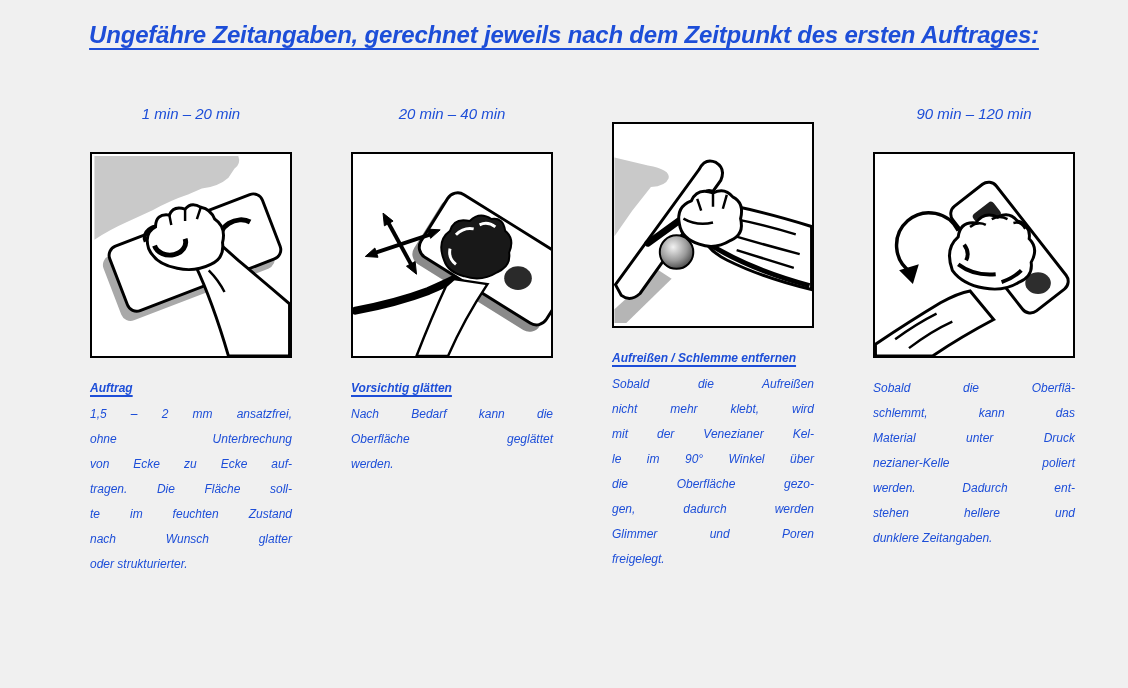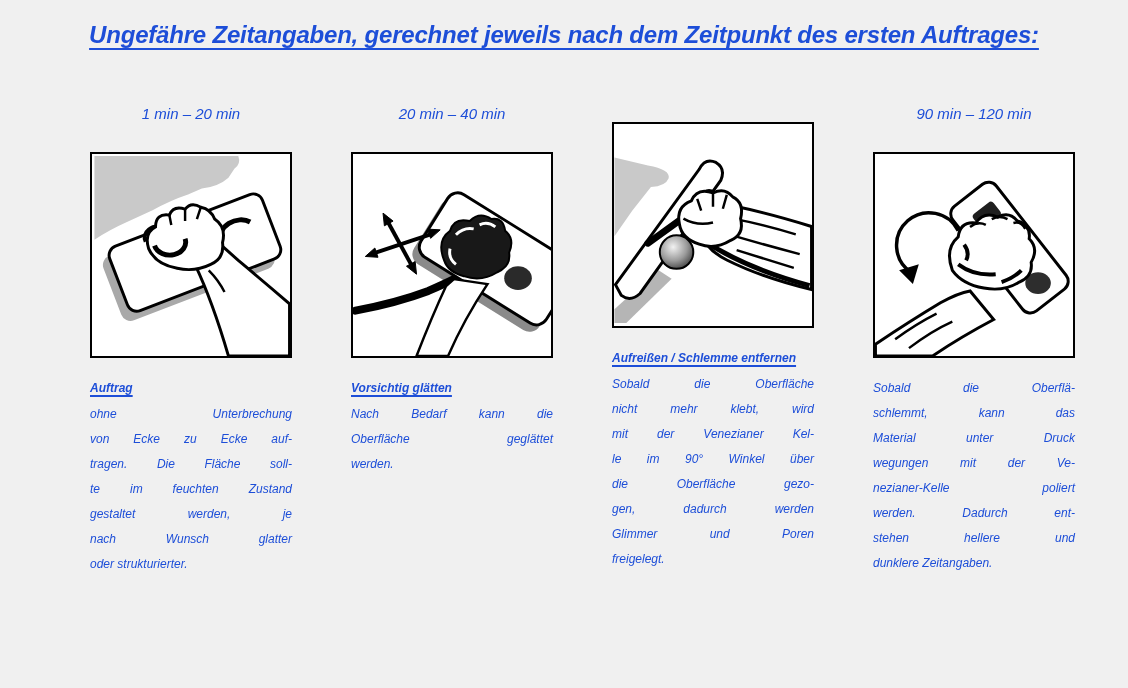--- a/index.html
+++ b/index.html
@@ -43,25 +43,25 @@
           <path d="M104,112 Q122,150 138,205 L200,205 L200,152 Q172,128 148,108 Q138,99 130,92" fill="#fff" stroke="#000" stroke-width="3"></path>
           <path d="M57,96 Q52,80 64,74 Q64,60 78,62 Q82,52 94,56 Q100,48 110,54 Q120,56 124,66 Q136,74 132,90 Q134,106 120,112 Q104,120 86,116 Q64,112 57,96 Z" fill="#fff" stroke="#000" stroke-width="3"></path>
           <path d="M63,93 A16,13 0 1 0 94,86" fill="none" stroke="#000" stroke-width="5"></path>
           <path d="M78,62 L80,72 M94,56 L94,68 M110,54 L106,66" stroke="#000" stroke-width="2.5" fill="none"></path>
           <path d="M118,118 Q128,128 134,140" stroke="#000" stroke-width="2.5" fill="none"></path>
         </svg>
       </div>
       <div class="textblock">
         <div class="heading">Auftrag</div>
         <div class="body-lines">
+            <div class="body-line">1,5 – 2 mm ansatzfrei,</div>
             <div class="body-line">ohne Unterbrechung</div>
             <div class="body-line">von Ecke zu Ecke auf-</div>
             <div class="body-line">tragen. Die Fläche soll-</div>
             <div class="body-line">te im feuchten Zustand</div>
-            <div class="body-line">gestaltet werden, je</div>
             <div class="body-line">nach Wunsch glatter</div>
             <div class="body-line last">oder strukturierter.</div>
           </div>
       </div>
     </div>
 
     <div class="col">
       <div class="time">20 min – 40 min</div>
       <div class="figure">
         <svg viewBox="0 0 200 205">
@@ -111,21 +111,21 @@
           <path d="M120,96 Q152,102 184,112 M116,112 Q150,122 188,132 M124,128 L182,146" stroke="#000" stroke-width="2.5" fill="none"></path>
           <path d="M90,118 Q132,146 198,164" stroke="#000" stroke-width="5" fill="none"></path>
           <circle cx="63" cy="130" r="17" fill="url(#knobGrad3)" stroke="#000" stroke-width="2"></circle>
           <path d="M66,102 Q62,84 78,78 Q84,64 100,70 Q112,64 120,74 Q132,80 128,96 Q132,112 118,118 Q102,128 86,122 Q68,116 66,102 Z" fill="#fff" stroke="#000" stroke-width="3"></path>
           <path d="M84,76 L88,88 M100,70 L100,84 M114,72 L110,86 M70,96 Q84,104 100,100" stroke="#000" stroke-width="2.5" fill="none"></path>
         </svg>
       </div>
       <div class="textblock">
         <div class="heading">Aufreißen / Schlemme entfernen</div>
         <div class="body-lines">
-            <div class="body-line">Sobald die Oberfläche</div>
+            <div class="body-line">Sobald die Aufreißen</div>
             <div class="body-line">nicht mehr klebt, wird</div>
             <div class="body-line">mit der Venezianer Kel-</div>
             <div class="body-line">le im 90° Winkel über</div>
             <div class="body-line">die Oberfläche gezo-</div>
             <div class="body-line">gen, dadurch werden</div>
             <div class="body-line">Glimmer und Poren</div>
             <div class="body-line last">freigelegt.</div>
           </div>
       </div>
     </div>
@@ -146,21 +146,20 @@
           <path d="M78,118 Q70,96 84,84 Q86,68 102,70 Q110,58 124,64 Q136,58 144,68 Q158,72 156,86 Q166,96 158,110 Q160,124 146,130 Q130,140 110,136 Q88,132 78,118 Z" fill="#fff" stroke="#000" stroke-width="3"></path>
           <path d="M96,74 Q104,68 112,72 M118,66 Q126,62 134,66 M140,70 Q148,68 152,76" stroke="#000" stroke-width="2.5" fill="none"></path>
           <path d="M84,112 Q100,124 122,122 M90,92 Q96,100 92,108 M128,130 Q140,126 148,118" stroke="#000" stroke-width="4" fill="none"></path>
         </svg>
       </div>
       <div class="textblock">
         <div class="body-lines">
             <div class="body-line">Sobald die Oberflä-</div>
             <div class="body-line">schlemmt, kann das</div>
             <div class="body-line">Material unter Druck</div>
-            <div class="body-line">wegungen mit der Ve-</div>
             <div class="body-line">nezianer-Kelle poliert</div>
             <div class="body-line">werden. Dadurch ent-</div>
             <div class="body-line">stehen hellere und</div>
             <div class="body-line last">dunklere Zeitangaben.</div>
           </div>
       </div>
     </div>
 
   </div>
 </div>

